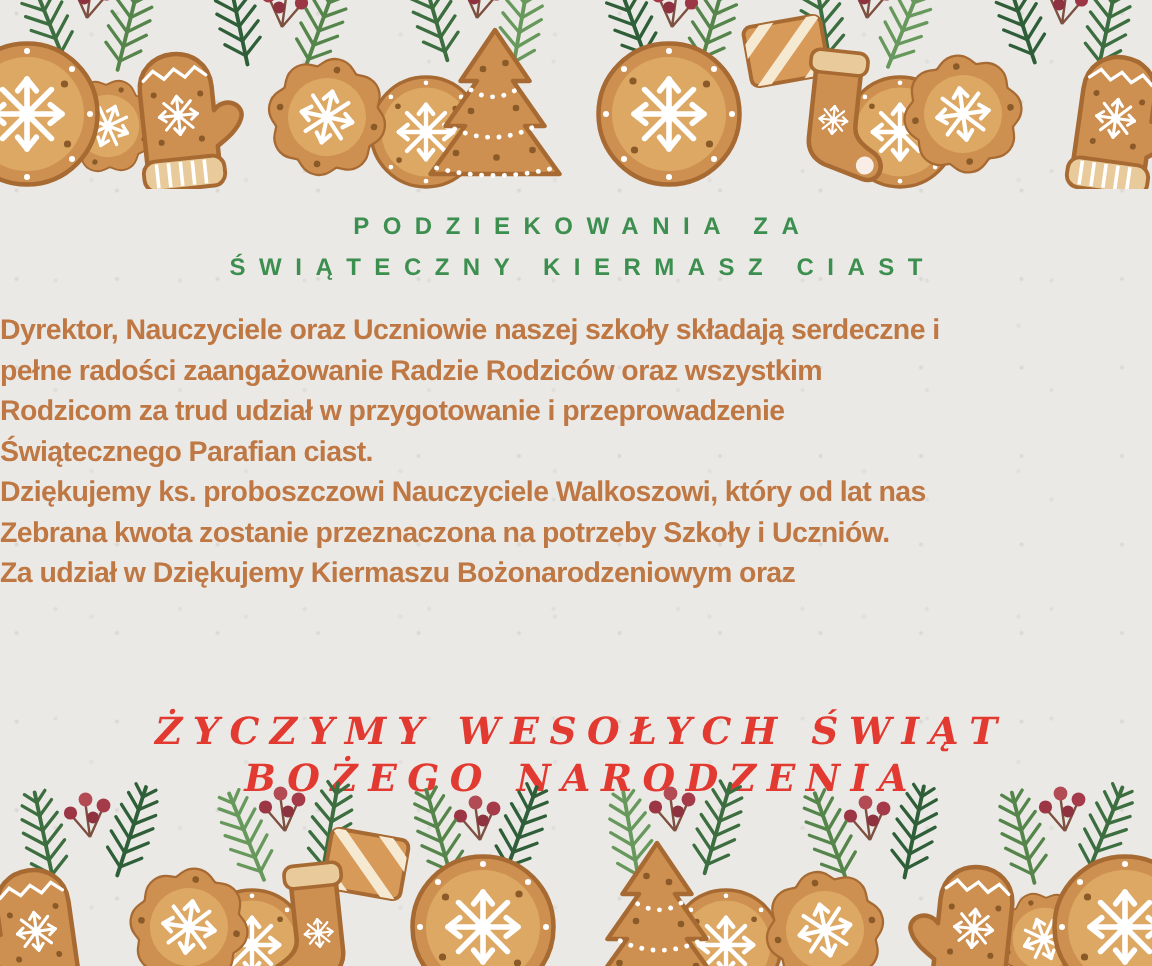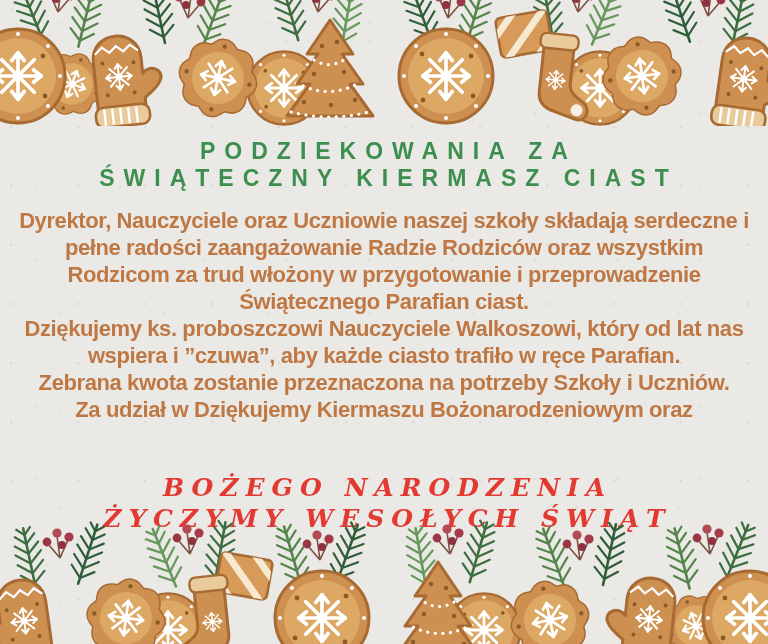--- a/index.html
+++ b/index.html
@@ -17,27 +17,27 @@
       radial-gradient(circle at 61px 23px, rgba(110,105,95,.07) 1.2px, transparent 1.9px);
     background-size:67px 59px, 83px 73px, 103px 97px;
   }
   .defs-svg{position:absolute;width:0;height:0;overflow:hidden;}
   .garland{position:absolute;left:0;width:768px;height:150px;display:block;}
   .garland-top{top:-24px;}
   .garland-bottom{top:518px;transform:scaleX(-1);}
   .title{
     position:absolute;top:138px;left:0;right:0;text-align:center;
     color:var(--title-green,#3d8f50);
-    font-weight:bold;font-size:23px;line-height:27px;letter-spacing:9px;
+    font-weight:bold;font-size:16px;line-height:27px;letter-spacing:9px;
   }
   .title div{padding-left:9px;white-space:nowrap;}
   .body-text{
-    position:absolute;top:207px;left:0;right:0;text-align:center;
+    position:absolute;top:207px;left:0;right:0;text-align:left;
     color:var(--body-brown,#bf7843);
-    font-weight:bold;font-size:22px;line-height:27px;letter-spacing:-0.4px;
+    font-weight:bold;font-size:19px;line-height:27px;letter-spacing:-0.4px;
   }
   .body-text div{white-space:nowrap;}
   .wishes{
     position:absolute;top:472px;left:0;right:0;text-align:center;
     color:var(--wish-red,#e23a31);
     font-family:"DejaVu Serif",serif;font-style:italic;font-weight:bold;
     font-size:25px;line-height:31px;letter-spacing:7px;
   }
   .wishes div{padding-left:7px;white-space:nowrap;}
 </style>
@@ -190,30 +190,29 @@
   </svg>
 
   <div class="title">
     <div>PODZIEKOWANIA ZA</div>
     <div>ŚWIĄTECZNY KIERMASZ CIAST</div>
   </div>
 
   <div class="body-text">
     <div>Dyrektor, Nauczyciele oraz Uczniowie naszej szkoły składają serdeczne i</div>
     <div>pełne radości zaangażowanie Radzie Rodziców oraz wszystkim</div>
-    <div>Rodzicom za trud włożony w przygotowanie i przeprowadzenie</div>
+    <div>Rodzicom za trud udział w przygotowanie i przeprowadzenie</div>
     <div>Świątecznego Parafian ciast.</div>
     <div>Dziękujemy ks. proboszczowi Nauczyciele Walkoszowi, który od lat nas</div>
-    <div>wspiera i ”czuwa”, aby każde ciasto trafiło w ręce Parafian.</div>
     <div>Zebrana kwota zostanie przeznaczona na potrzeby Szkoły i Uczniów.</div>
     <div>Za udział w Dziękujemy Kiermaszu Bożonarodzeniowym oraz</div>
   </div>
 
   <div class="wishes">
+    <div>ŻYCZYMY WESOŁYCH ŚWIĄT</div>
     <div>BOŻEGO NARODZENIA</div>
-    <div>ŻYCZYMY WESOŁYCH ŚWIĄT</div>
   </div>
 
   <svg class="garland garland-bottom" viewBox="0 0 768 150">
     <use href="#garland"></use>
   </svg>
 
 </div>
 
 </body></html>

